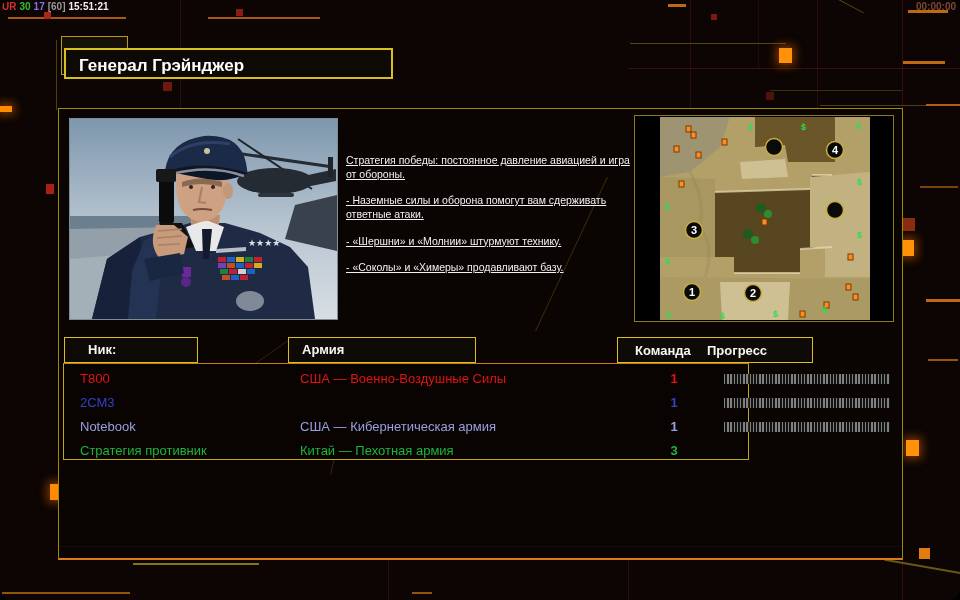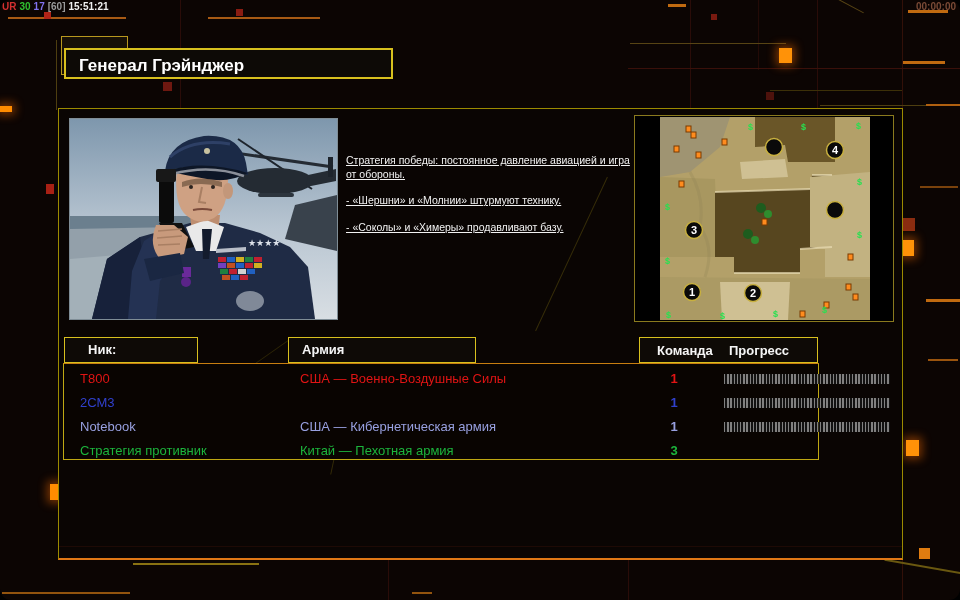--- a/index.html
+++ b/index.html
@@ -28,25 +28,25 @@
   #strategy{left:287px;top:45px;width:292px;color:#f2f2f2;font-size:10.5px;line-height:1.3;text-decoration:underline;}
   #strategy p{margin:0 0 13px 0;}
   
   #mapbox{left:575px;top:6px;width:260px;height:207px;background:#000;border:1px solid #8a7a1e;box-sizing:border-box;}
   #mapbox svg{position:absolute;left:25px;top:1px;}
   
   .hbox{position:absolute;top:228px;height:26px;line-height:24px;background:#0e0a06;
         border:1px solid #d8c01e;box-sizing:border-box;color:#f5f5f5;font-size:13px;font-weight:bold;}
   #h-nick{left:5px;width:134px;padding-left:23px;}
   #h-army{left:229px;width:188px;padding-left:13px;}
-  #h-team{left:580px;width:179px;text-align:right;}
+  #h-team{left:558px;width:196px;text-align:right;}
   #h-team span{position:absolute;top:1px;}
   #h-team .t1{left:17px;} #h-team .t2{left:89px;}
   
-  #tbody{left:4px;top:254px;width:756px;height:97px;background:#090401;
+  #tbody{left:4px;top:254px;width:686px;height:97px;background:#090401;
         border:1px solid #bfa812;border-top-color:#c87e10;box-sizing:border-box;}
   .trow{position:absolute;left:0;width:100%;height:24px;line-height:24px;font-size:13px;}
   .trow .nick{position:absolute;left:16px;}
   .trow .army{position:absolute;left:236px;}
   .trow .team{position:absolute;left:600px;width:20px;text-align:center;font-weight:bold;}
   .trow .bar{position:absolute;left:660px;top:7px;width:166px;height:10px;
         background:repeating-linear-gradient(90deg,#969696 0px,#969696 1.5px,#141414 1.5px,#141414 3.2px);
         opacity:.85;}
   
   #resolution{left:50%;top:551px;transform:translateX(-50%);color:#fff;font-size:23px;}
@@ -193,20 +193,21 @@
           </g>
           <path d="M86,106 Q78,126 90,140 L114,135 L118,118 L104,106 Z" fill="#c89a7c"></path>
           <path d="M88,112 L112,110 M87,119 L112,117 M88,126 L110,125" stroke="#a97f63" stroke-width="1.5" fill="none"></path>
           <path d="M74,140 L110,134 L114,154 L80,162 Z" fill="#1a2742"></path>
         </g>
       </svg>
     </div>
 
     <div id="strategy" class="abs">
       <p>Стратегия победы: постоянное давление авиацией и игра от обороны.</p>
+      <p>- Наземные силы и оборона помогут вам сдерживать ответные атаки.</p>
       <p>- «Шершни» и «Молнии» штурмуют технику.</p>
       <p>- «Соколы» и «Химеры» продавливают базу.</p>
     </div>
 
     <div id="mapbox" class="abs">
       <svg width="210" height="203" viewBox="0 0 210 203">
         <rect width="210" height="203" fill="#b3a069"></rect>
         <path d="M0,0 L70,0 L60,30 L30,55 L0,60 Z" fill="#9f9472"></path>
         <path d="M95,0 L175,0 L175,45 L128,45 L125,28 L95,30 Z" fill="#6a5628"></path>
         <path d="M0,60 L55,62 L58,140 L0,140 Z" fill="#a89760"></path>

